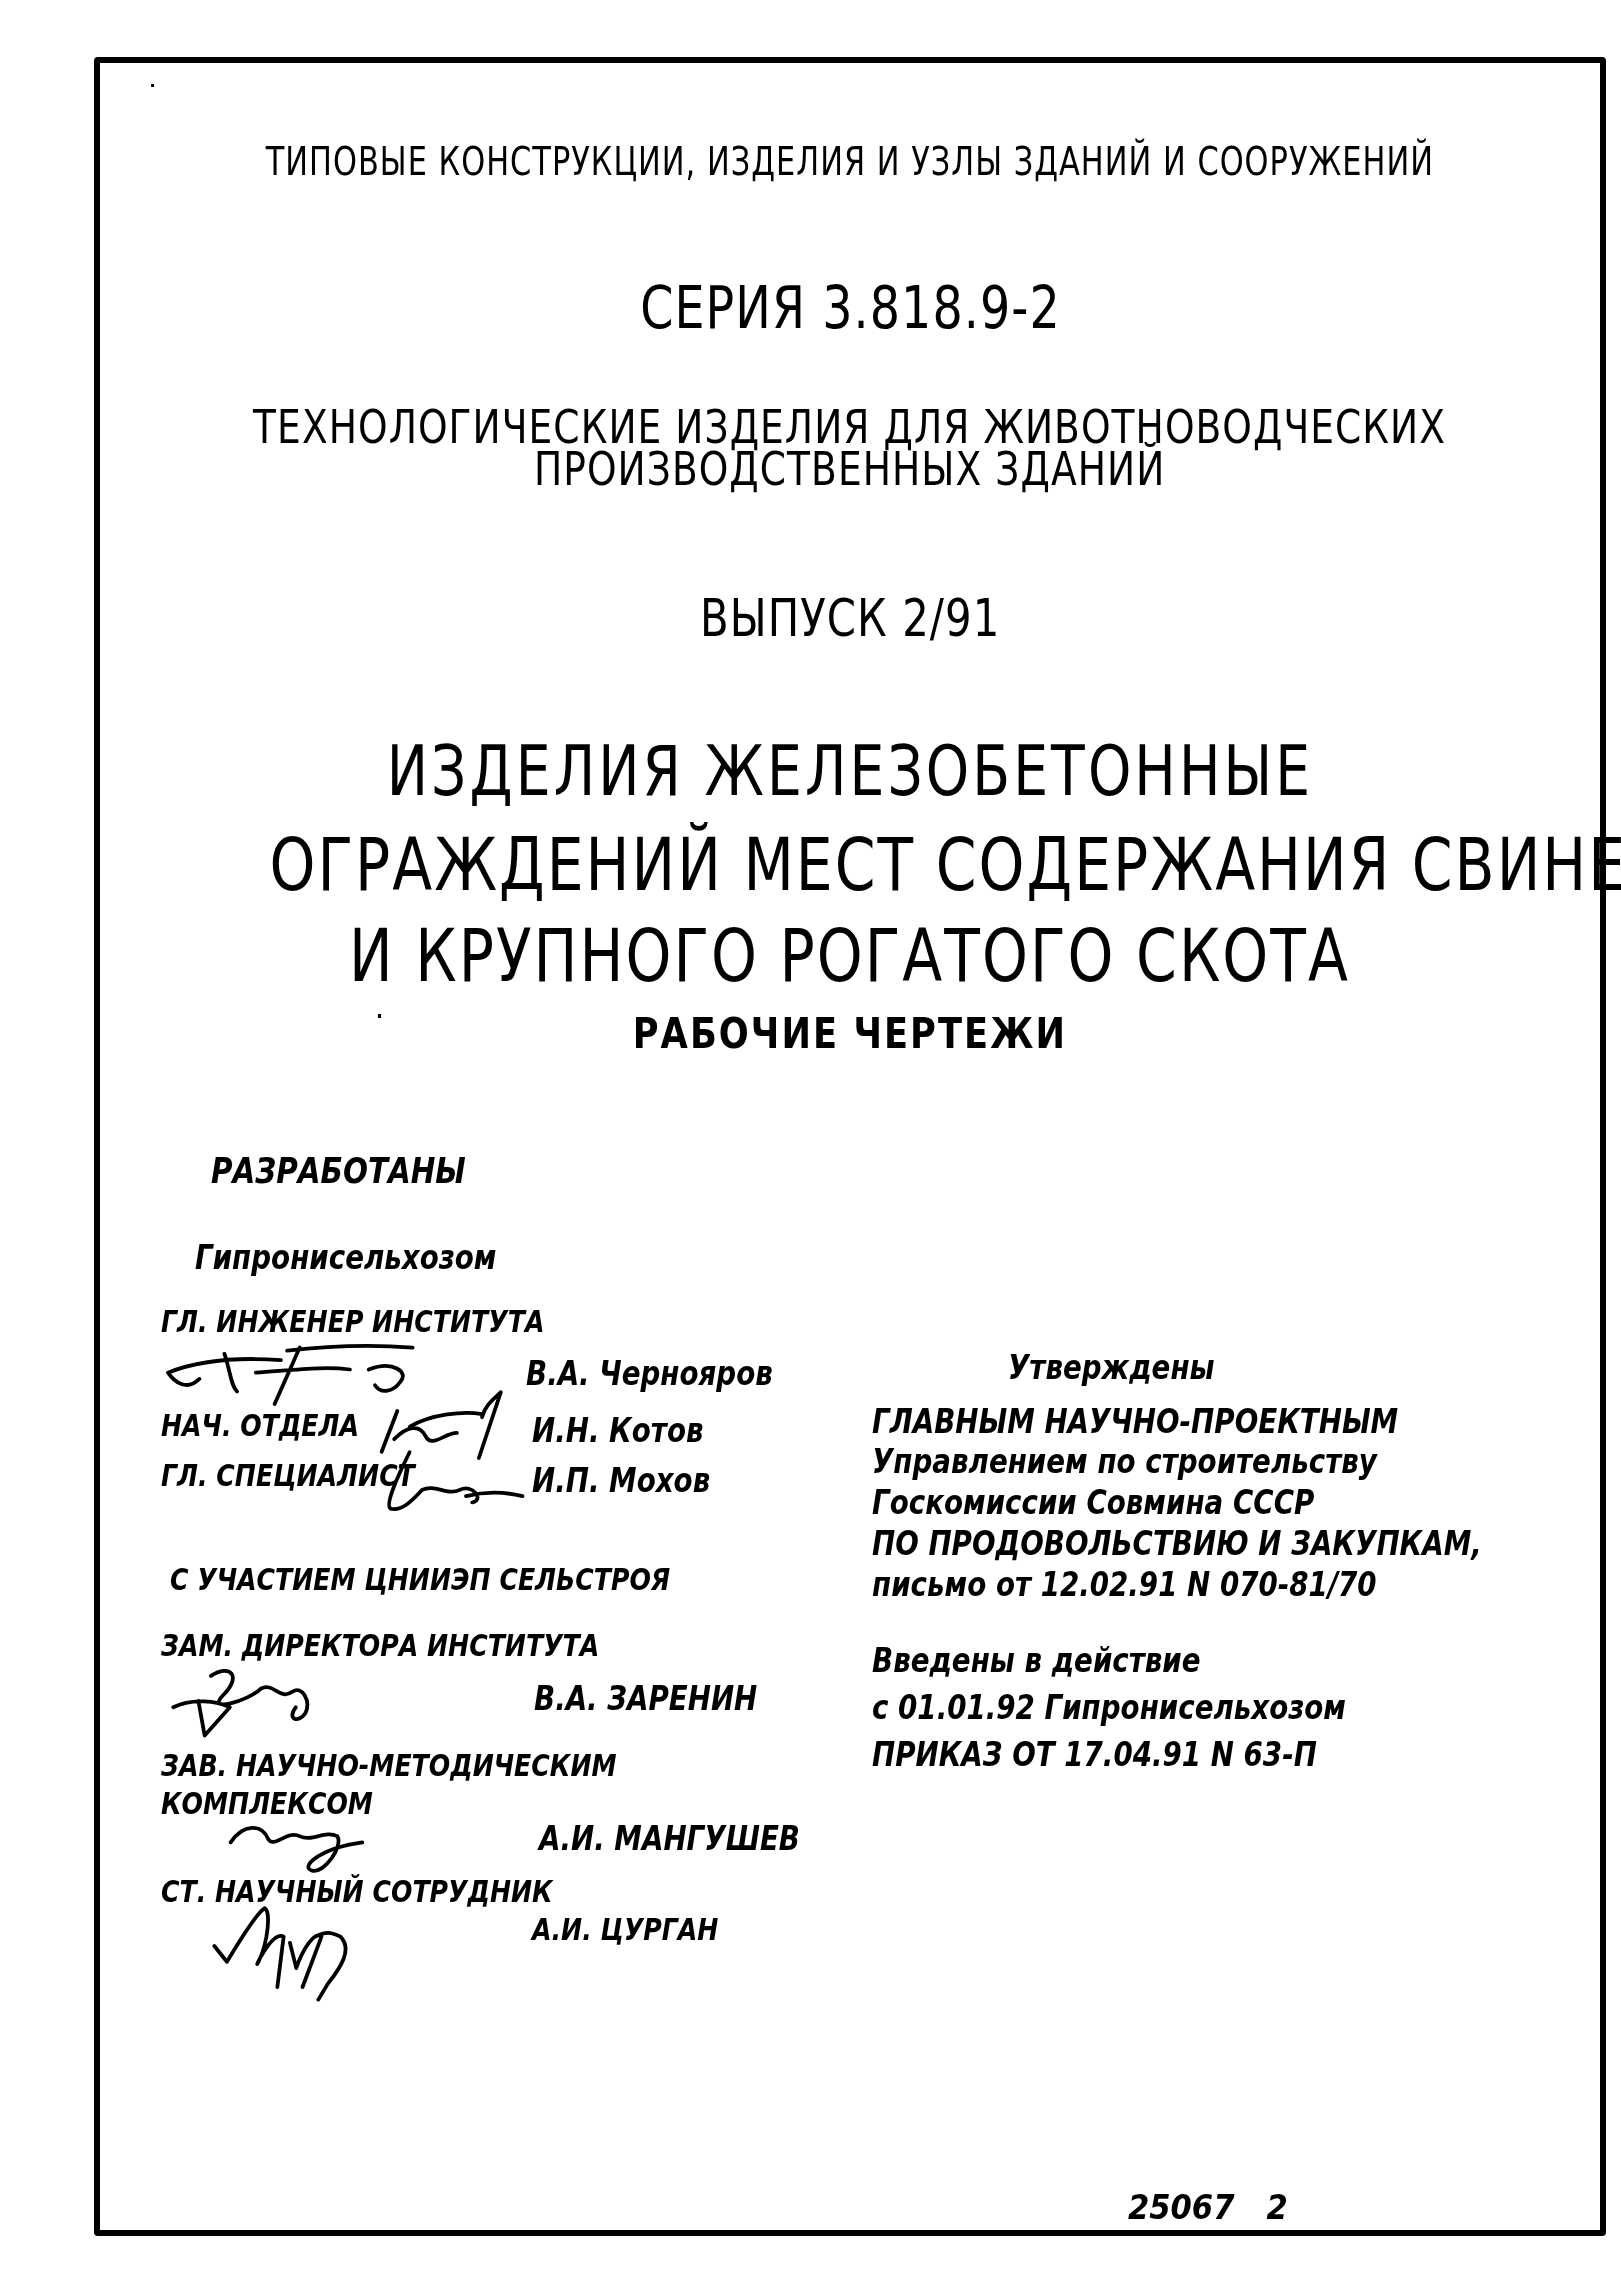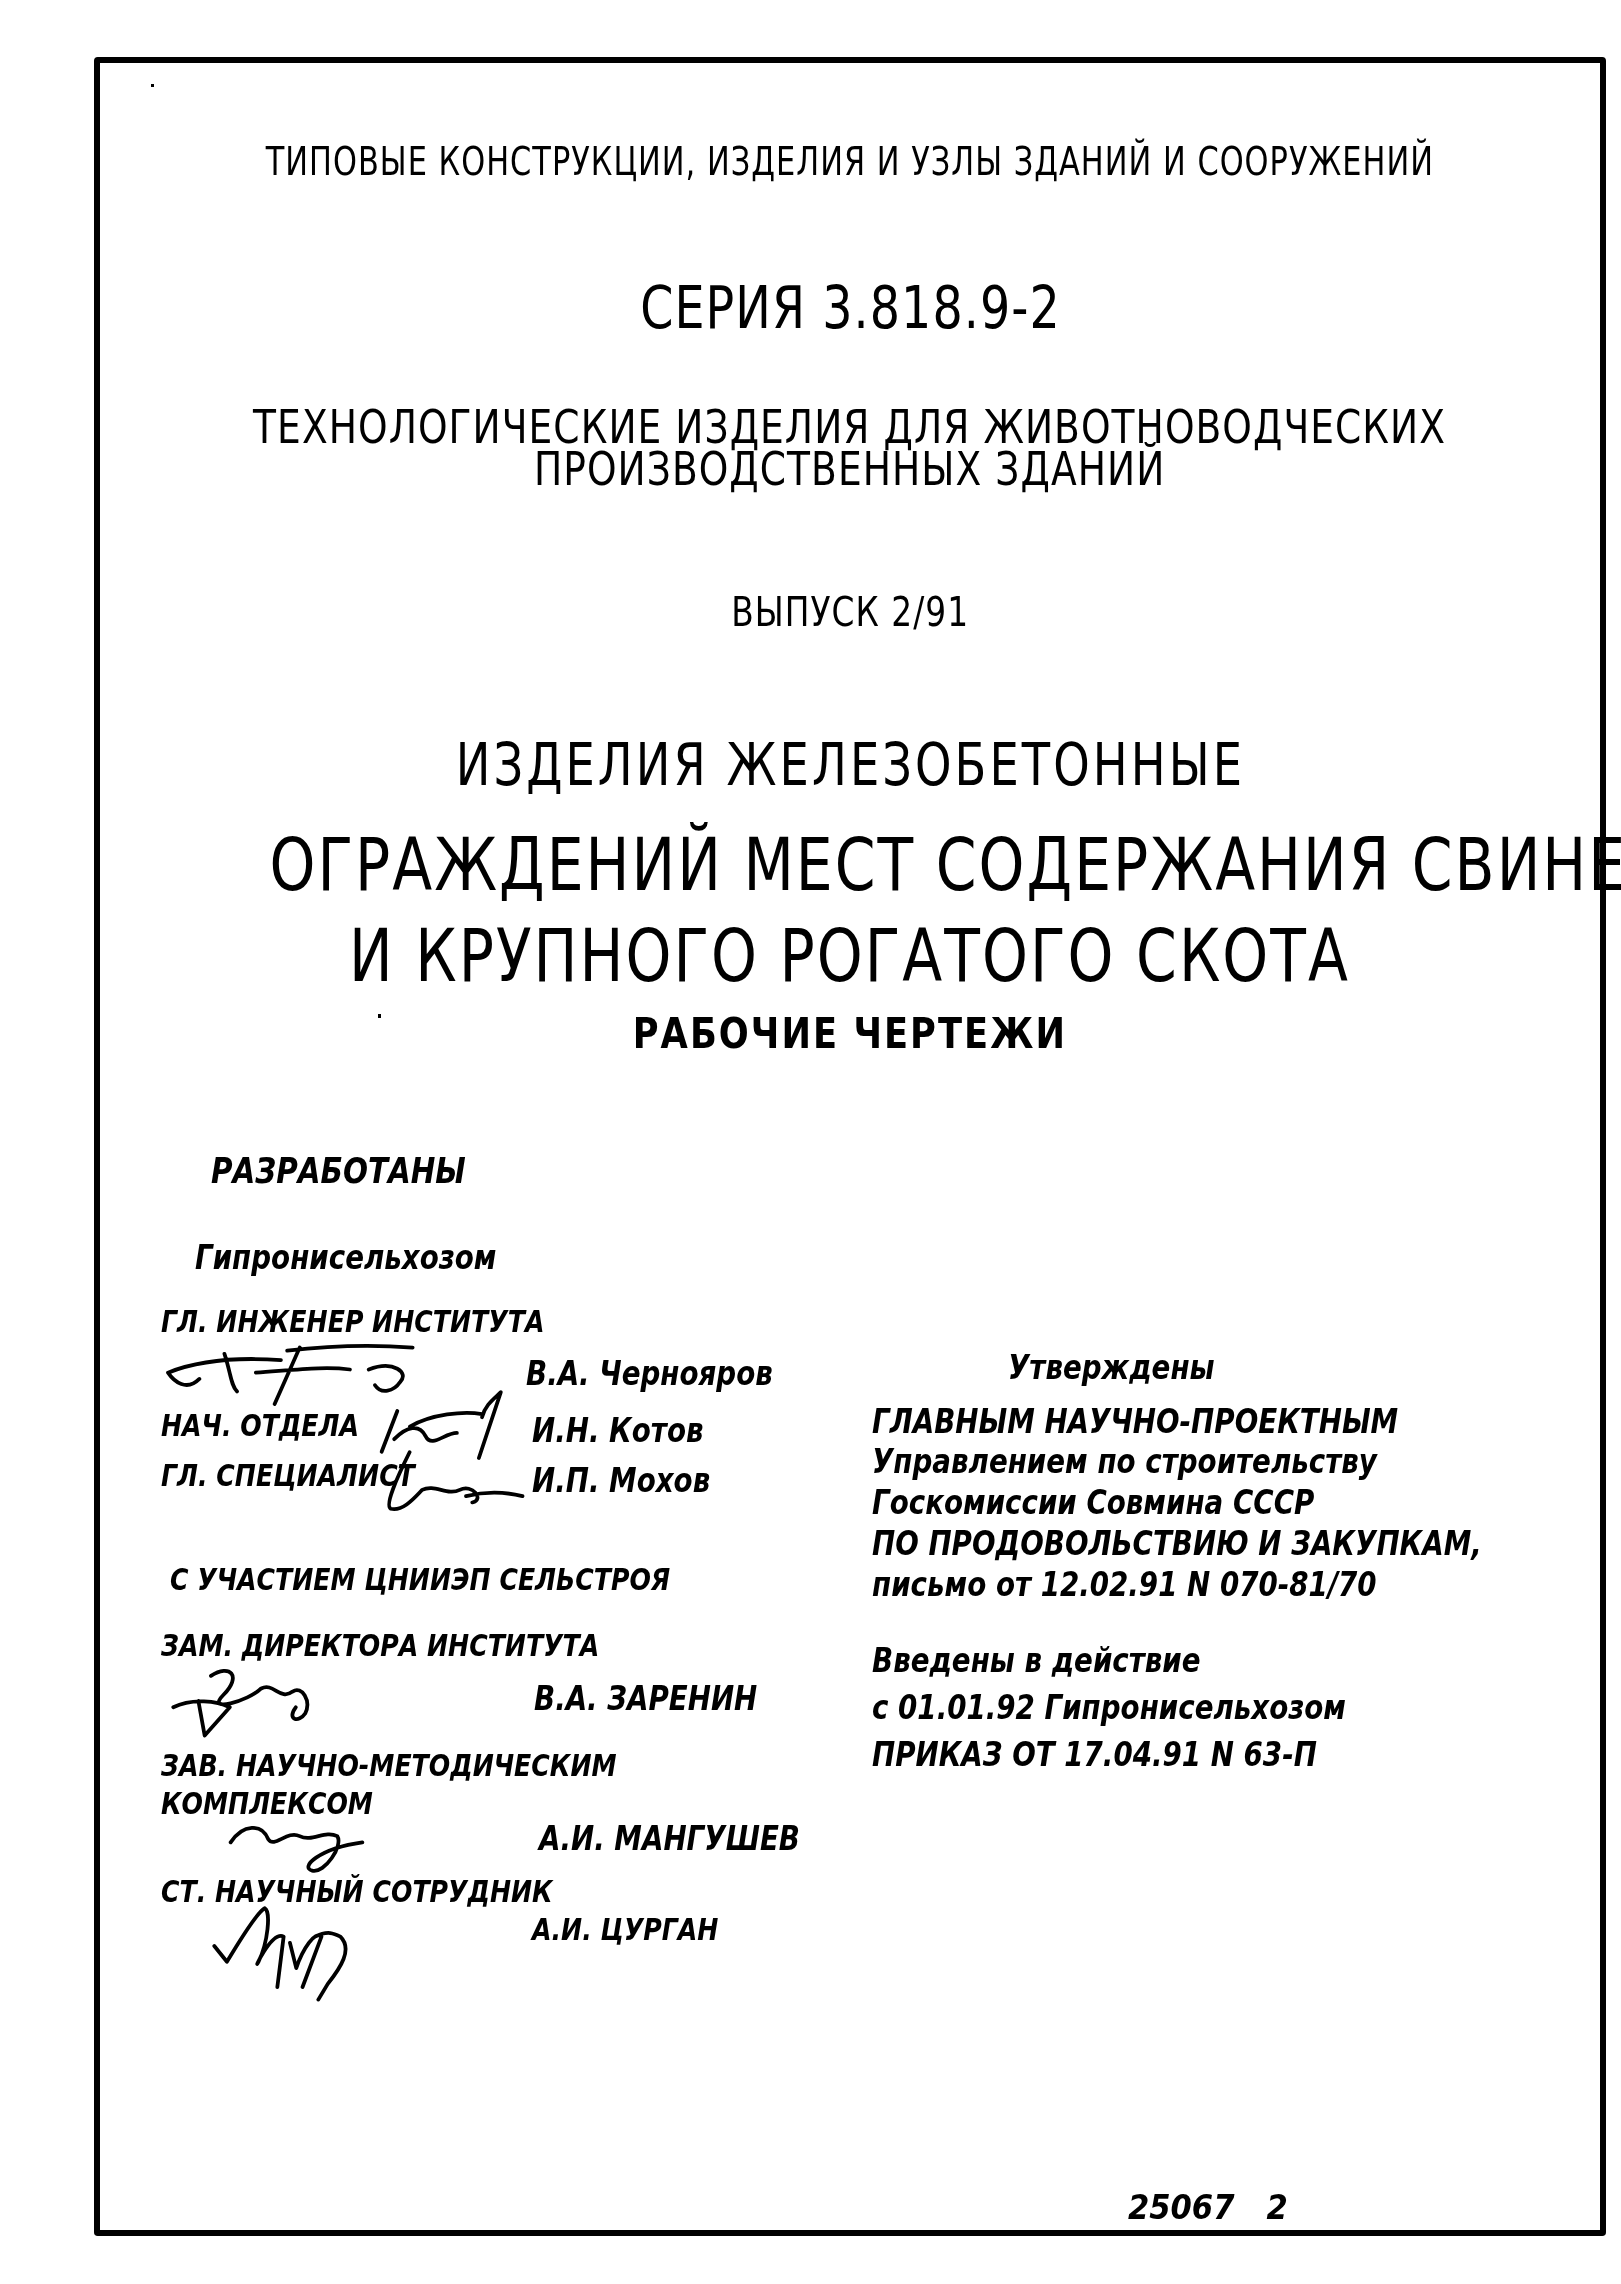--- a/index.html
+++ b/index.html
@@ -22,23 +22,23 @@
   .center-line { position: absolute; left: 94px; width: 1512px; text-align: center; }
   .center-line > span { display: inline-block; }
   .series-header { top: 139px; font-size: 39px; }
   .series-header > span { transform: scaleX(0.78); }
   .series-code { top: 274px; font-size: 58px; }
   .series-code > span { transform: scaleX(0.82); }
   .series-sub1 { top: 378px; font-size: 47px; margin-top: 21px; }
   .series-sub1 > span { transform: scaleX(0.80); }
   .series-sub2 { top: 441px; font-size: 47px; }
   .series-sub2 > span { transform: scaleX(0.80); }
-  .issue { top: 589px; font-size: 40px; text-decoration: underline; }
+  .issue { top: 589px; font-size: 51px; text-decoration: underline; }
   .issue > span { transform: scaleX(0.82); }
-  .title1 { top: 731px; font-size: 58px; }
+  .title1 { top: 731px; font-size: 69px; }
   .title1 > span { transform: scaleX(0.80); letter-spacing: 3.8px; }
   .title2 { top: 822px; font-size: 73px; }
   .title2 > span { transform: scaleX(0.80); letter-spacing: 2.5px; }
   .title3 { top: 913px; font-size: 73px; }
   .title3 > span { transform: scaleX(0.80); letter-spacing: 2.5px; }
   .drawings { top: 1008px; font-size: 43px; font-weight: bold; }
   .drawings > span { transform: scaleX(0.82); letter-spacing: 2.5px; }
 
   .hand {
     position: absolute; white-space: nowrap;

